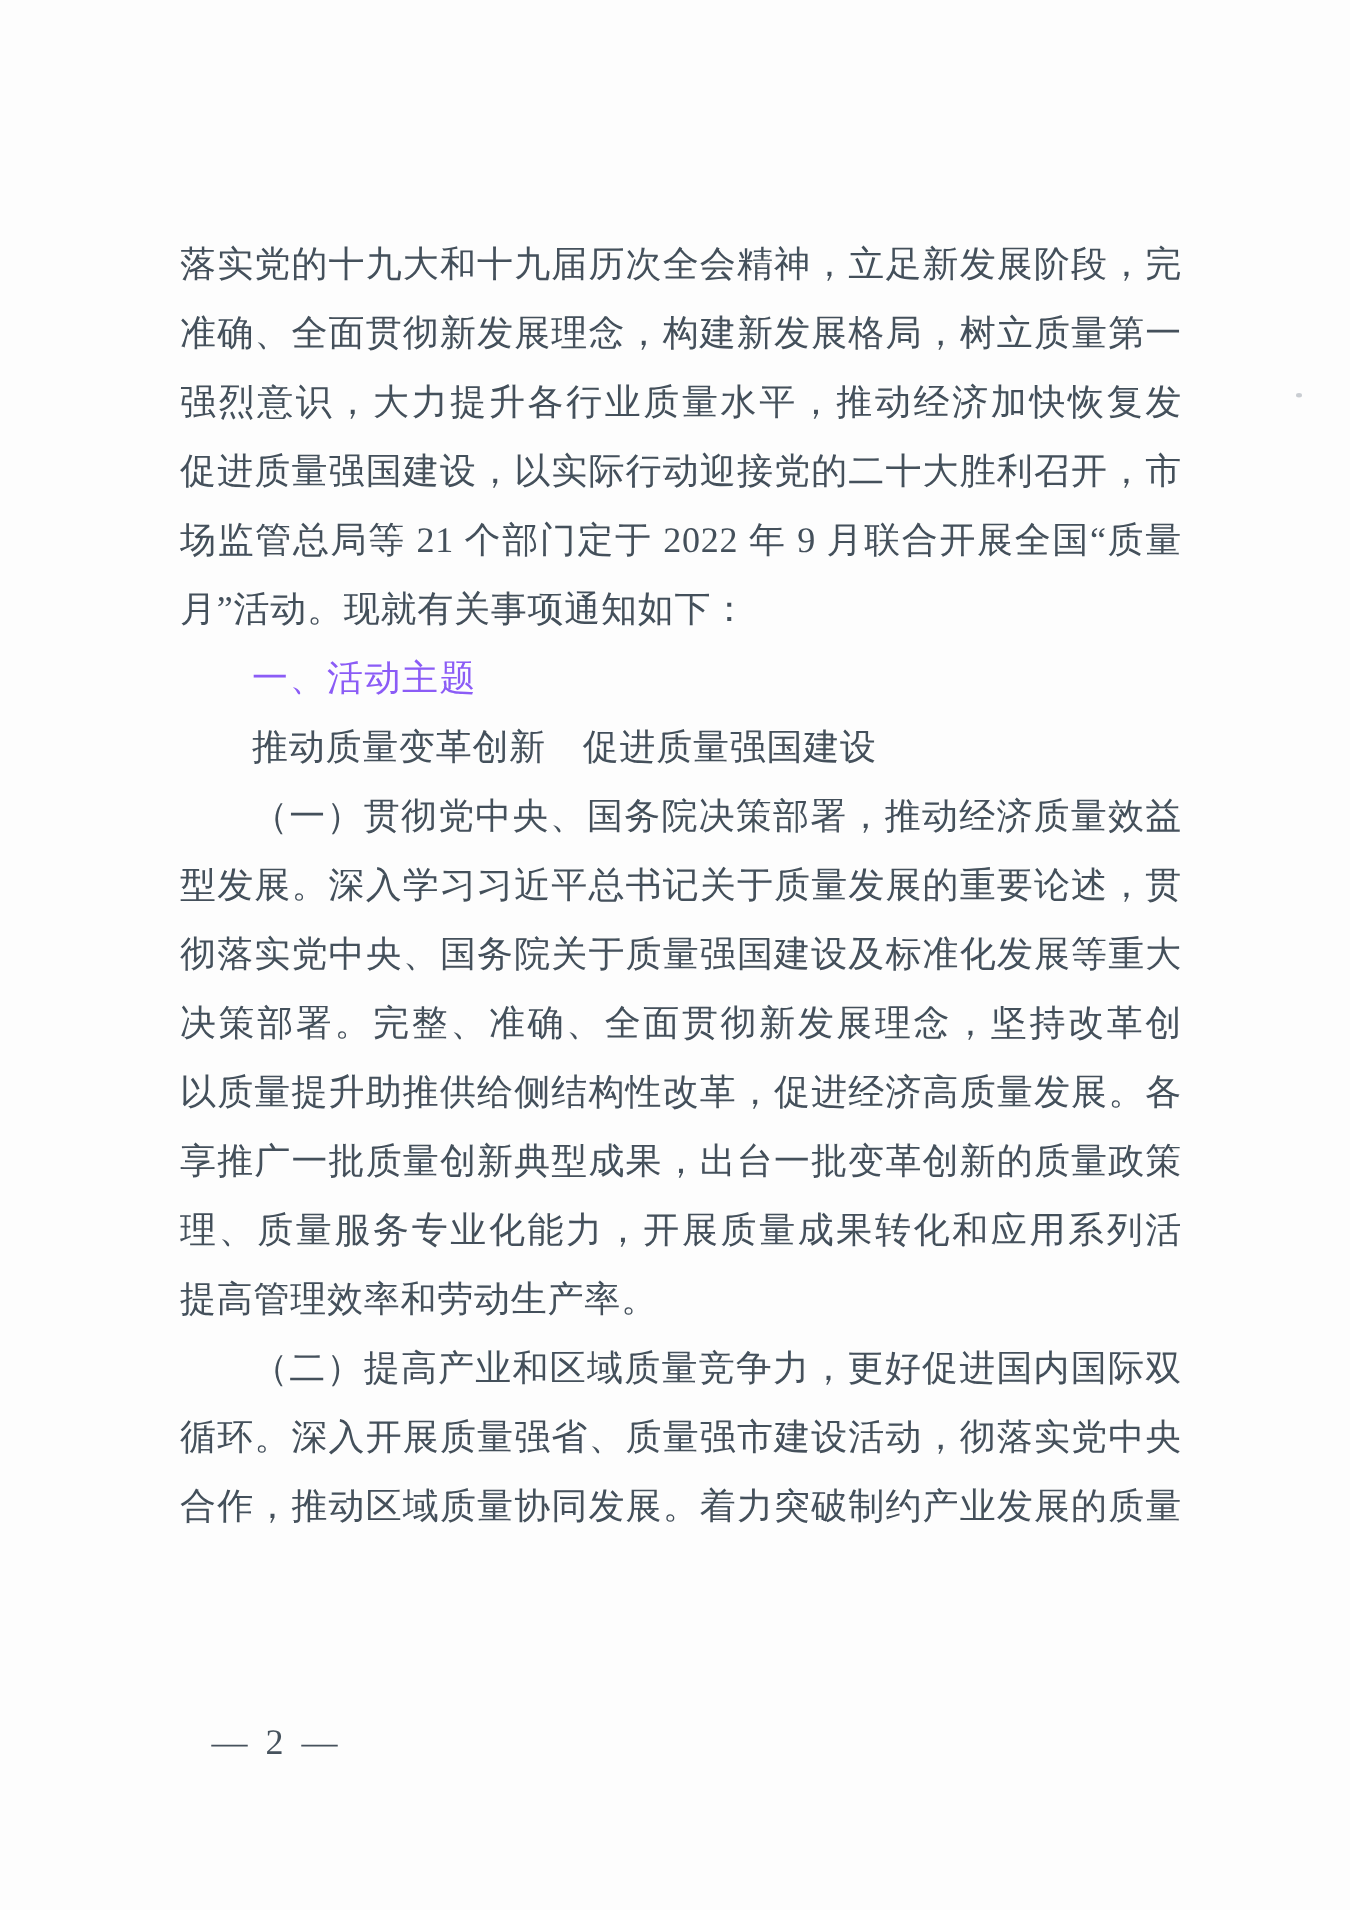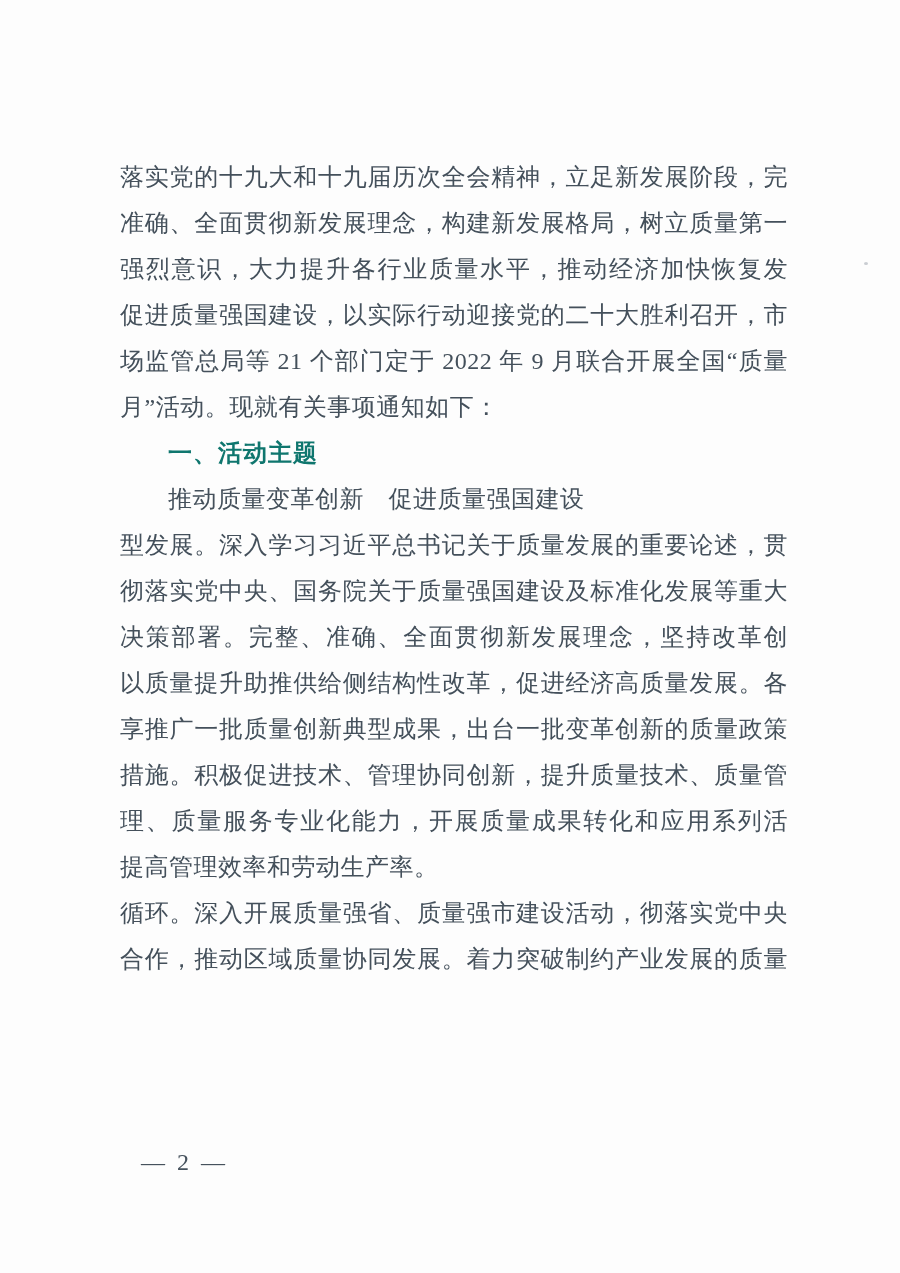--- a/index.html
+++ b/index.html
@@ -36,22 +36,22 @@
     text-align-last: justify;
     text-justify: inter-character;
   }
   
   .ind {
     padding-left: 48px;
   }
   
   .hd {
     font-family: "Liberation Sans", "DejaVu Sans", sans-serif;
-    font-weight: 700;
-    color: #0f766e;
+    font-weight: 400;
+    color: #8b5cf6;
     letter-spacing: 1px;
   }
   .footer {
     position: absolute;
     left: 141px;
     top: 1147px;
     height: 30px;
     line-height: 30px;
     font-size: 24px;
     color: #46525d;
@@ -75,28 +75,29 @@
 
   <div class="textblock">
     <div class="line jf">落实党的十九大和十九届历次全会精神，立足新发展阶段，完整、</div>
     <div class="line jf">准确、全面贯彻新发展理念，构建新发展格局，树立质量第一的</div>
     <div class="line jf">强烈意识，大力提升各行业质量水平，推动经济加快恢复发展，</div>
     <div class="line jf">促进质量强国建设，以实际行动迎接党的二十大胜利召开，市</div>
     <div class="line jf">场监管总局等 21 个部门定于 2022 年 9 月联合开展全国“质量</div>
     <div class="line">月”活动。现就有关事项通知如下：</div>
     <div class="line hd ind">一、活动主题</div>
     <div class="line ind">推动质量变革创新　促进质量强国建设</div>
+    <div class="line jf ind">（一）贯彻党中央、国务院决策部署，推动经济质量效益</div>
     <div class="line jf">型发展。深入学习习近平总书记关于质量发展的重要论述，贯</div>
     <div class="line jf">彻落实党中央、国务院关于质量强国建设及标准化发展等重大</div>
     <div class="line jf">决策部署。完整、准确、全面贯彻新发展理念，坚持改革创新，</div>
     <div class="line jf">以质量提升助推供给侧结构性改革，促进经济高质量发展。各</div>
     <div class="line jf">享推广一批质量创新典型成果，出台一批变革创新的质量政策</div>
-    <div class="line jf">措施。积极促进技术、管理协同创新，提升质量技术、质量管</div>
     <div class="line jf">理、质量服务专业化能力，开展质量成果转化和应用系列活动，</div>
     <div class="line">提高管理效率和劳动生产率。</div>
+    <div class="line jf ind">（二）提高产业和区域质量竞争力，更好促进国内国际双</div>
     <div class="line jf">循环。深入开展质量强省、质量强市建设活动，彻落实党中央</div>
     <div class="line jf">合作，推动区域质量协同发展。着力突破制约产业发展的质量</div>
   </div>
 
   <div class="footer">— 2 —</div>
 
   <div class="speck"></div>
 
 </div>
 

